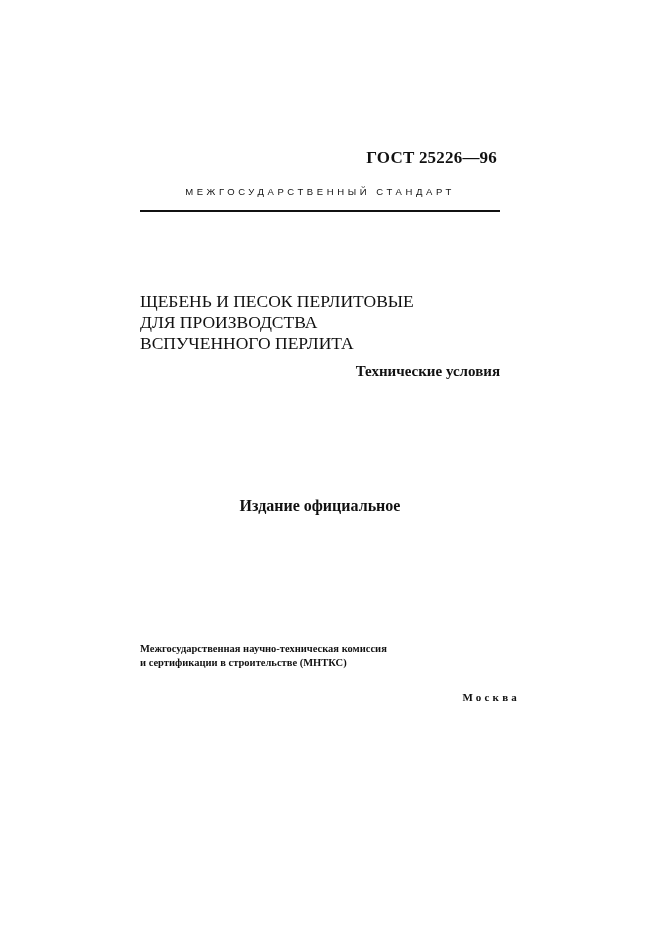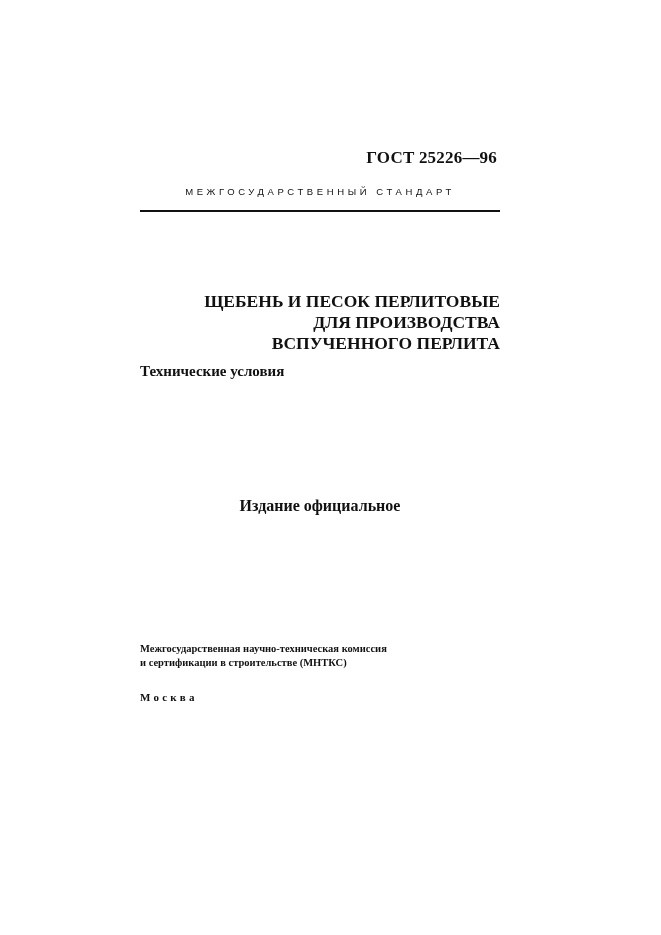--- a/index.html
+++ b/index.html
@@ -36,31 +36,31 @@
       left: 140px;
       top: 210px;
       width: 360px;
       height: 2px;
       background: #111111;
     }
     .title {
       left: 140px;
       width: 360px;
       top: 291px;
-      text-align: right;
+      text-align: left;
       font-size: 17.5px;
-      font-weight: bold;
+      font-weight: normal;
       line-height: 21px;
     }
     .title div { white-space: nowrap; }
     .subtitle {
       left: 140px;
       width: 360px;
       top: 363px;
-      text-align: left;
+      text-align: right;
       font-size: 15px;
       font-weight: bold;
     }
     .edition {
       left: 140px;
       width: 360px;
       top: 497px;
       text-align: center;
       font-size: 16px;
       font-weight: bold;
@@ -71,21 +71,21 @@
       top: 642px;
       font-size: 10.5px;
       font-weight: bold;
       line-height: 13.5px;
     }
     .publisher div { white-space: nowrap; }
     .city {
       left: 140px;
       width: 380px;
       top: 691px;
-      text-align: left;
+      text-align: right;
       font-size: 11px;
       font-weight: bold;
       letter-spacing: 3.2px;
     }
   </style>
 </head>
 <body>
 
 <div class="abs gost-number">ГОСТ 25226—96</div>
 

